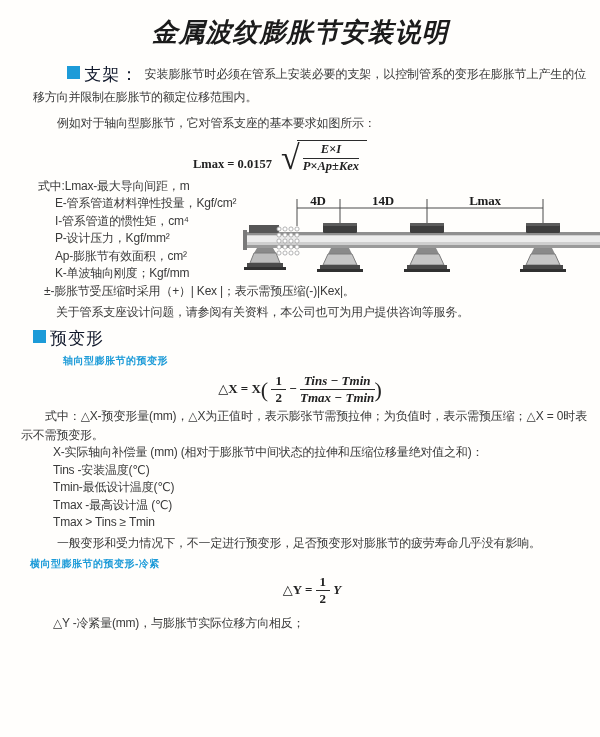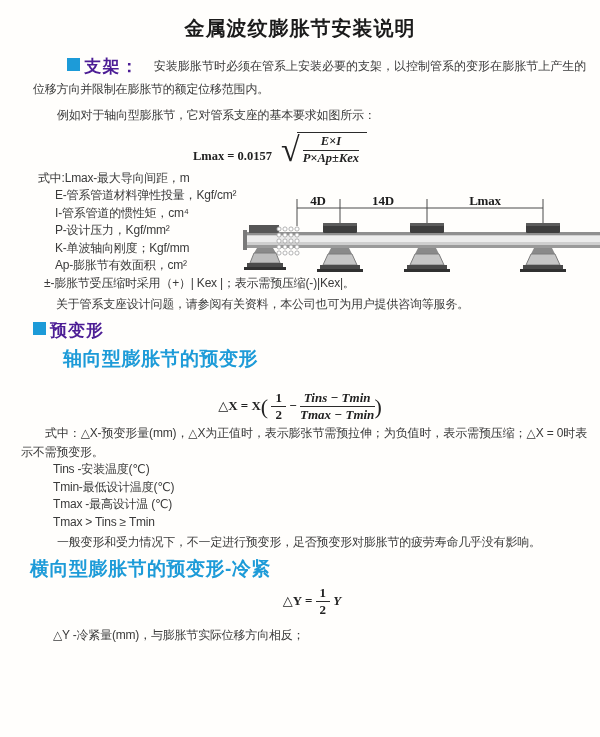--- a/index.html
+++ b/index.html
@@ -4,30 +4,30 @@
 <style>
   * { margin:0; padding:0; box-sizing:border-box; }
   html,body { background:#ffffff; }
   .page{
     width:600px; height:737px; position:relative; overflow:hidden;
     background:#fffefc;
     font-family:"Liberation Sans","DejaVu Sans",sans-serif;
     font-size:12px; color:#3a3a3a; letter-spacing:-0.2px;
   }
   .doc-title{
-    margin:15px 0 0; text-align:center; font-size:20px; font-weight:bold;
-    color:#1b1b1b; letter-spacing:1px;
+    margin:15px 0 0; text-align:center; font-size:26px; font-weight:bold;
+    color:#1b1b1b; letter-spacing:1px;font-style:italic;
   }
   .sq{
     display:inline-block; width:13px; height:13px; background:#1d9bd8;
     margin-right:4px; vertical-align:-1px;
   }
   .sec-title{
-    color:#4c1d95; font-size:17px; font-weight:bold; vertical-align:-2px;
-    letter-spacing:1px; margin-right:15px;
+    color:#0f172a; font-size:17px; font-weight:normal; vertical-align:-2px;
+    letter-spacing:1px; margin-right:6px;
   }
   .intro-para{ margin:13px 14px 0 33px; line-height:23px; text-indent:34px; text-align:justify; }
   .example-para{ margin:3px 14px 0 33px; line-height:22px; text-indent:24px; }
 
   .formula{
     font-family:"Liberation Serif","DejaVu Serif",serif; font-weight:bold;
     color:#222; letter-spacing:0;
   }
   .f1-row{ margin-top:6px; text-align:center; padding-right:40px; font-size:12.5px; }
   .sqrt{ display:inline-flex; align-items:center; margin-left:6px; }
@@ -47,24 +47,24 @@
 
   .diagram{ position:absolute; left:243px; top:192px; }
   .dim{ stroke:#4a4a4a; stroke-width:1; }
   .dim-label{
     font-family:"Liberation Serif","DejaVu Serif",serif; font-weight:bold;
     font-size:13px; fill:#1c1c1c; text-anchor:middle;
   }
 
   .sec-head{ margin:5px 0 0 33px; }
   .pre-para{ margin:2px 13px 0 33px; line-height:18.5px; text-indent:24px; text-align:justify; }
-  .sub-head{ font-size:19px; font-weight:bold; color:#1d9bd8; letter-spacing:0.5px; }
+  .sub-head{ font-size:10px; font-weight:bold; color:#1d9bd8; letter-spacing:0.5px; }
   .sub-head.axial{ margin:4px 0 0 63px; }
   .sub-head.lateral{ margin:5px 0 0 30px; }
-  .f2-row{ margin-top:19px; text-align:center; font-size:13px; }
+  .f2-row{ margin-top:6px; text-align:center; font-size:13px; }
   .explain-para{ margin:2px 13px 0 21px; line-height:18.5px; text-indent:24px; text-align:justify; }
   .items{ margin:0 14px 0 53px; }
   .item-line{ line-height:17.5px; }
   .closing-para{ margin:2px 13px 0 33px; line-height:18px; text-indent:24px; }
   .f3-row{ margin-top:4px; text-align:center; padding-left:24px; font-size:13px; }
   .explain2{ margin:9px 13px 0 53px; line-height:17px; }
 </style>
 </head>
 <body>
 
@@ -88,22 +88,22 @@
         </span>
       </span>
     </span>
   </div>
 
   <div class="defs">
     <div class="def-line">式中:Lmax-最大导向间距，m</div>
     <div class="def-line sub">E-管系管道材料弹性投量，Kgf/cm²</div>
     <div class="def-line sub">I-管系管道的惯性矩，cm⁴</div>
     <div class="def-line sub">P-设计压力，Kgf/mm²</div>
+    <div class="def-line sub">Ap-膨胀节有效面积，cm²</div>
     <div class="def-line sub">K-单波轴向刚度；Kgf/mm</div>
-    <div class="def-line sub">Ap-膨胀节有效面积，cm²</div>
     <div class="def-line pm">±-膨胀节受压缩时采用（+）| Kex |；表示需预压缩(-)|Kex|。</div>
   </div>
   <div class="def-note">关于管系支座设计问题，请参阅有关资料，本公司也可为用户提供咨询等服务。</div>
 
   <svg class="diagram" width="357" height="96" viewBox="0 0 357 96">
 
     <g>
       <line class="dim" x1="54" y1="16" x2="300" y2="16"></line>
       <line class="dim" x1="54" y1="7" x2="54" y2="34"></line>
       <line class="dim" x1="97" y1="7" x2="97" y2="34"></line>
@@ -194,20 +194,21 @@
     <span>−</span>
     <span class="frac">
       <span class="fnum it">Tins − Tmin</span>
       <span class="fden it">Tmax − Tmin</span>
     </span><span class="paren">)</span>
   </div>
 
   <p class="explain-para">式中：△X-预变形量(mm)，△X为正值时，表示膨张节需预拉伸；为负值时，表示需预压缩；△X = 0时表示不需预变形。</p>
 
   <div class="items">
+    <div class="item-line">X-实际轴向补偿量 (mm) (相对于膨胀节中间状态的拉伸和压缩位移量绝对值之和)：</div>
     <div class="item-line">Tins -安装温度(℃)</div>
     <div class="item-line">Tmin-最低设计温度(℃)</div>
     <div class="item-line">Tmax -最高设计温 (℃)</div>
     <div class="item-line">Tmax &gt; Tins ≥ Tmin</div>
   </div>
   <p class="closing-para">一般变形和受力情况下，不一定进行预变形，足否预变形对膨胀节的疲劳寿命几乎没有影响。</p>
 
   <h3 class="sub-head lateral">横向型膨胀节的预变形-冷紧</h3>
 
   <div class="f3-row formula">

